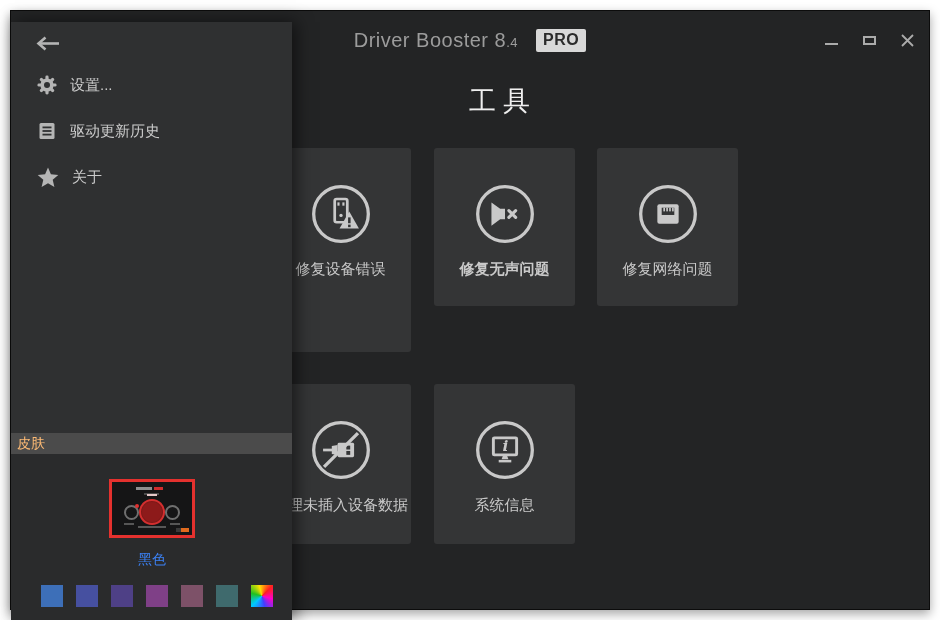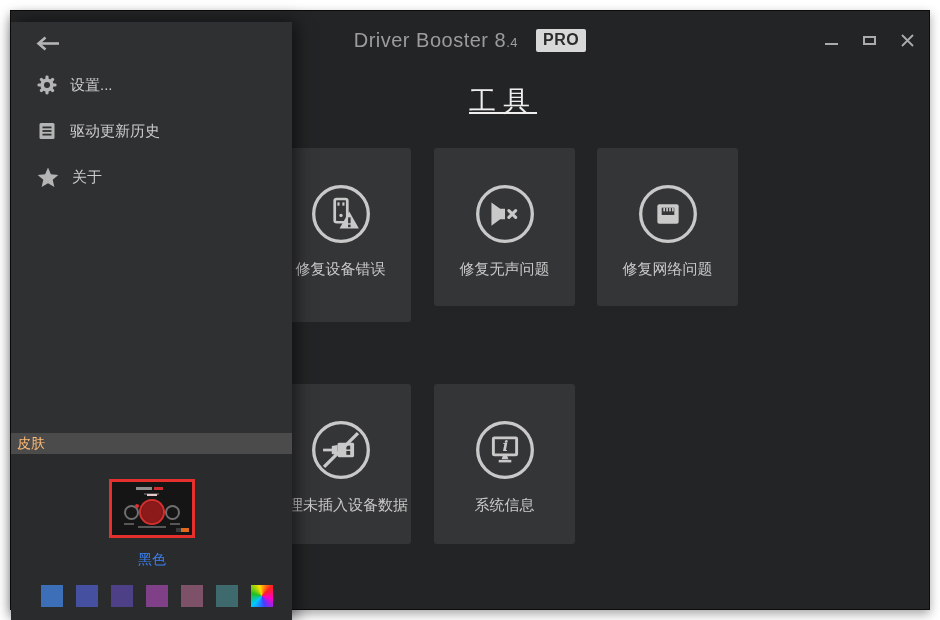--- a/index.html
+++ b/index.html
@@ -12,26 +12,26 @@
   .app-title{position:absolute;top:18px;left:0;right:0;text-align:center;color:#9c9c9c;font-size:20px;letter-spacing:.5px;}
   .app-title .ver-minor{font-size:13px;}
   .pro-badge{display:inline-block;margin-left:12px;background:#d8d8d8;color:#2b2b2b;font-size:16px;font-weight:bold;
              padding:2px 7px 3px;border-radius:2px;vertical-align:2px;letter-spacing:.5px;}
   .win-controls{position:absolute;top:22px;right:14px;display:flex;align-items:center;gap:22px;}
   .wc{width:16px;height:14px;display:flex;align-items:center;justify-content:center;cursor:pointer;}
   .wc-min i{display:block;width:13px;height:2px;background:#ababab;margin-top:8px;}
   .wc-max i{display:block;width:13px;height:9px;border:2px solid #ababab;box-sizing:border-box;}
   
   .tools-title{position:absolute;left:492px;top:72px;transform:translateX(-50%);color:#efefef;
-               font-size:27px;letter-spacing:7px;white-space:nowrap;text-decoration:underline;}
+               font-size:27px;letter-spacing:7px;white-space:nowrap;}
   .tile{position:absolute;width:141px;background:#343536;border-radius:3px;cursor:pointer;}
   .tile .icon-wrap{position:absolute;top:35px;left:50%;transform:translateX(-50%);}
   .tile .tile-label{position:absolute;top:112px;left:0;right:0;text-align:center;color:#c9c9c9;font-size:15px;white-space:nowrap;}
-  .t1{left:259px;top:137px;height:174px;}
-  .t2{left:423px;top:137px;height:158px;}
+  .t1{left:259px;top:137px;height:204px;}
+  .t2{left:423px;top:137px;height:158px;font-weight:bold;}
   .t3{left:586px;top:137px;height:158px;}
   .t4{left:750px;top:137px;height:158px;}
   .t5{left:259px;top:373px;height:160px;}
   .t6{left:423px;top:373px;height:160px;}
   
   .sidebar{position:absolute;left:0;top:11px;width:281px;height:598px;background:#2f3031;z-index:10;
            box-shadow:4px 0 16px rgba(0,0,0,.55);}
   .back-btn{position:absolute;left:24px;top:13px;width:26px;height:18px;cursor:pointer;}
   .menu-item{position:absolute;left:26px;display:flex;align-items:center;gap:13px;height:22px;cursor:pointer;}
   .mi-1{top:52px;} .mi-2{top:98px;} .mi-3{top:144px;}

